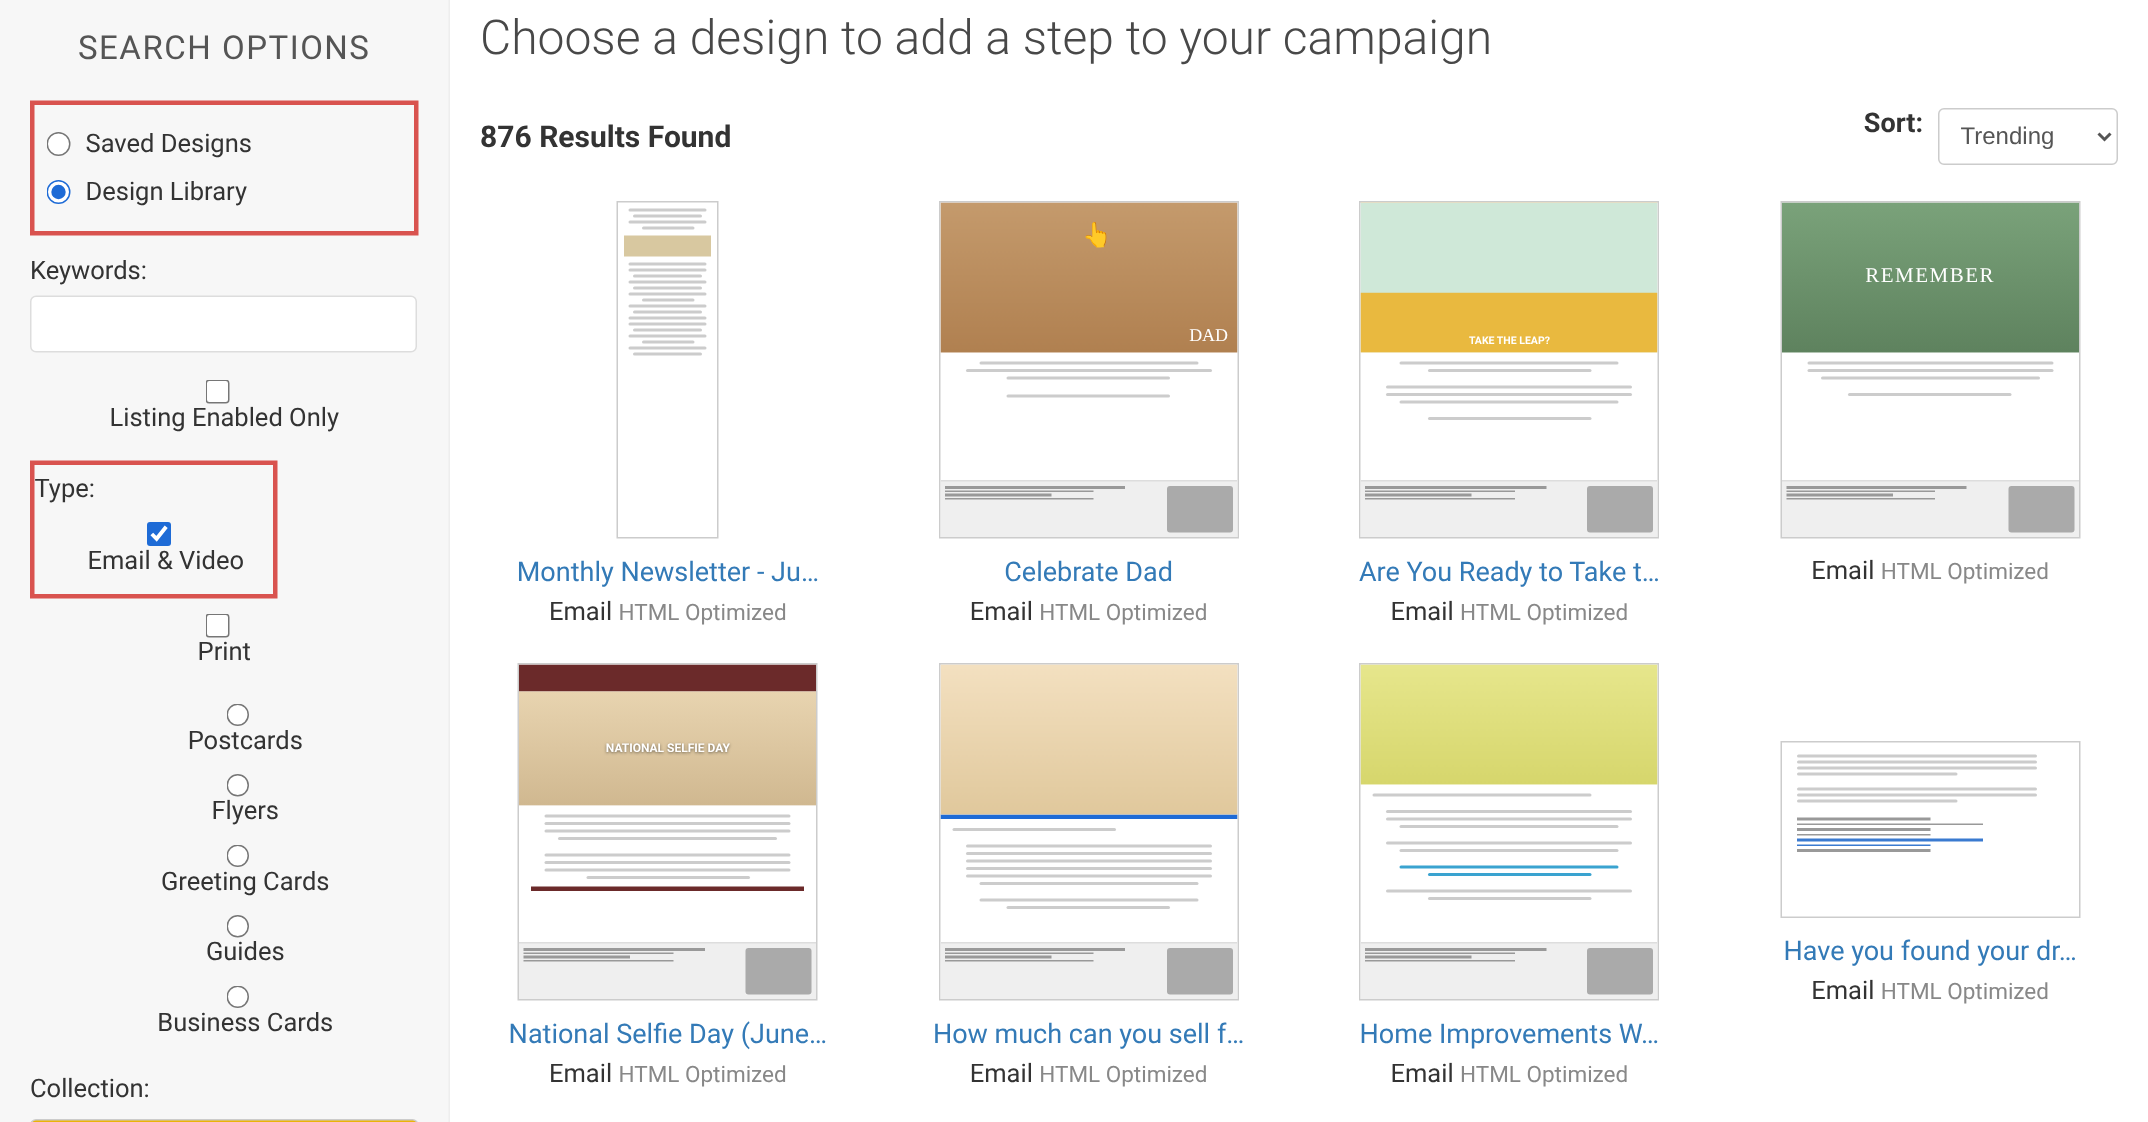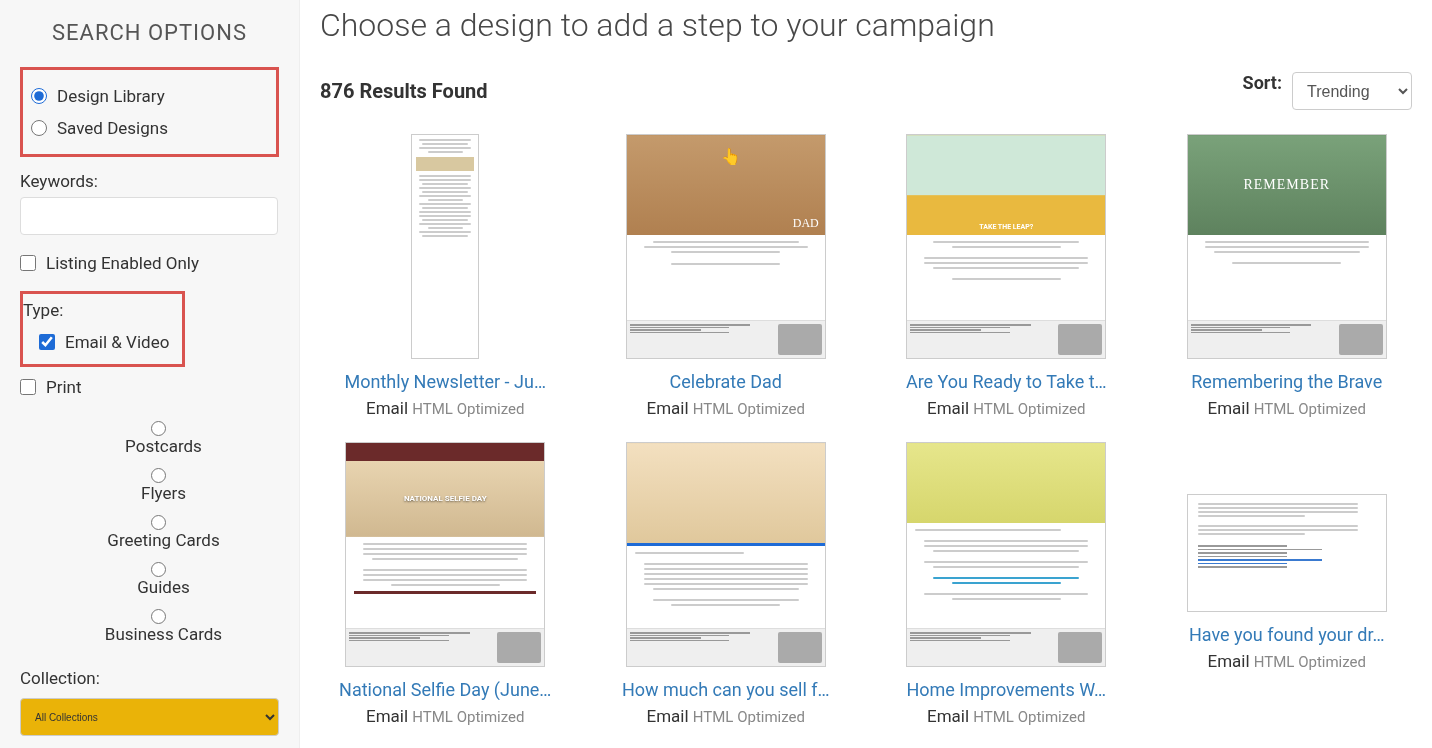--- a/index.html
+++ b/index.html
@@ -6,21 +6,21 @@
 body { font-family: -apple-system, BlinkMacSystemFont, "Segoe UI", Roboto, "Helvetica Neue", Arial, sans-serif; background: #fff; color: #333; font-size: 14px; }
 .container { display: flex; width: 1432px; height: 748px; }
 .sidebar { width: 300px; background: #f7f7f7; padding: 20px 20px 20px 20px; border-right: 1px solid #eee; }
 .sidebar-title { text-align: center; font-size: 22px; font-weight: 400; color: #555; letter-spacing: 1px; margin-bottom: 22px; }
 .radio-group { border: 3px solid #d9534f; padding: 10px 0 10px 0; margin-bottom: 14px; }
 .radio-row { display: flex; align-items: center; padding: 6px 8px; cursor: pointer; }
 .radio-row input[type=radio] { margin-right: 10px; width: 16px; height: 16px; accent-color: #1e6bd6; }
 .radio-row label { font-size: 17px; color: #333; }
 .field-label { font-size: 17px; color: #333; margin-bottom: 6px; display: block; }
 .text-input { width: 100%; max-width: 258px; height: 38px; border: 1px solid #ddd; border-radius: 4px; padding: 6px 10px; font-size: 15px; background: #fff; }
-.check-row { display: flex; align-items: center; padding: 4px 0; margin: 14px 0; }
+.check-row { display: flex; align-items: center; padding: 4px 0; margin: 14px 0; flex-direction: column; }
 .check-row input[type=checkbox] { margin-right: 10px; width: 16px; height: 16px; accent-color: #1e6bd6; }
 .check-row label { font-size: 17px; color: #333; }
 .type-box { border: 3px solid #d9534f; padding: 6px 0; margin-bottom: 6px; width: 165px; }
 .type-box .field-label { padding: 0 6px 2px 0; }
 .type-box .check-row { margin: 2px 0; padding-left: 16px; }
 .radio-sub { padding-left: 28px; }
 .radio-sub .radio-row { padding: 6px 0; flex-direction: column; }
 .radio-sub input[type=radio] { margin-right: 10px; width: 15px; height: 15px; }
 .radio-sub label { font-size: 17px; color: #333; }
 .select-input { width: 100%; height: 38px; border: 1px solid #ccc; border-radius: 4px; padding: 6px 10px; font-size: 10px; background: #eab308; color: #333; margin-top: 4px; }
@@ -71,26 +71,26 @@
 </head>
 <body>
 
 <div class="container">
 
   <aside class="sidebar">
     <h2 class="sidebar-title">SEARCH OPTIONS</h2>
 
     <div class="radio-group">
       <div class="radio-row">
+        <input type="radio" name="src" style="">
+        <label>Saved Designs</label>
+      </div>
+      <div class="radio-row">
         <input type="radio" name="src" checked="" style="">
         <label>Design Library</label>
-      </div>
-      <div class="radio-row">
-        <input type="radio" name="src" style="">
-        <label>Saved Designs</label>
       </div>
     </div>
 
     <label class="field-label">Keywords:</label>
     <input type="text" class="text-input" value="" style="">
 
     <div class="check-row">
       <input type="checkbox" style="">
       <label>Listing Enabled Only</label>
     </div>
@@ -262,21 +262,20 @@
           <div class="footer-area footer-split">
             <div class="footer-left">
                 <div class="fline l"></div>
                 <div class="fline m"></div>
                 <div class="fline s"></div>
                 <div class="fline m"></div>
               </div>
             <div class="footer-right"></div>
           </div>
         </div>
-        <div class="card-title">Remembering the Brave</div>
         <div class="card-meta">
           <span>Email</span>
           <span class="sub">HTML Optimized</span>
         </div>
       </div>
 
       <div class="card">
         <div class="thumb">
           <div style="flex:0 0 18px;background:#6b2a2a;"></div>
           <div class="hero hero-selfie" style="flex:0 0 34%;">NATIONAL SELFIE DAY</div>

